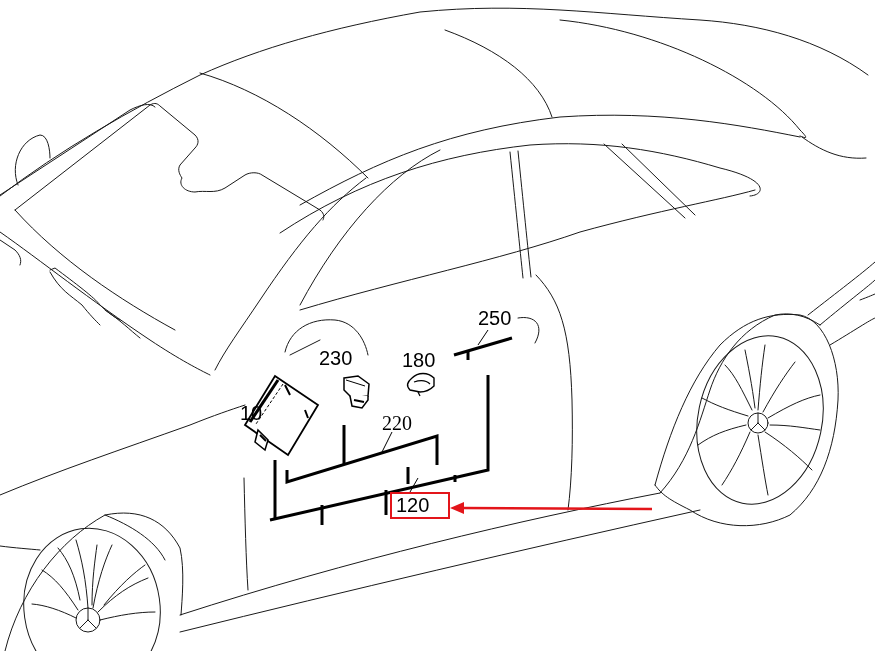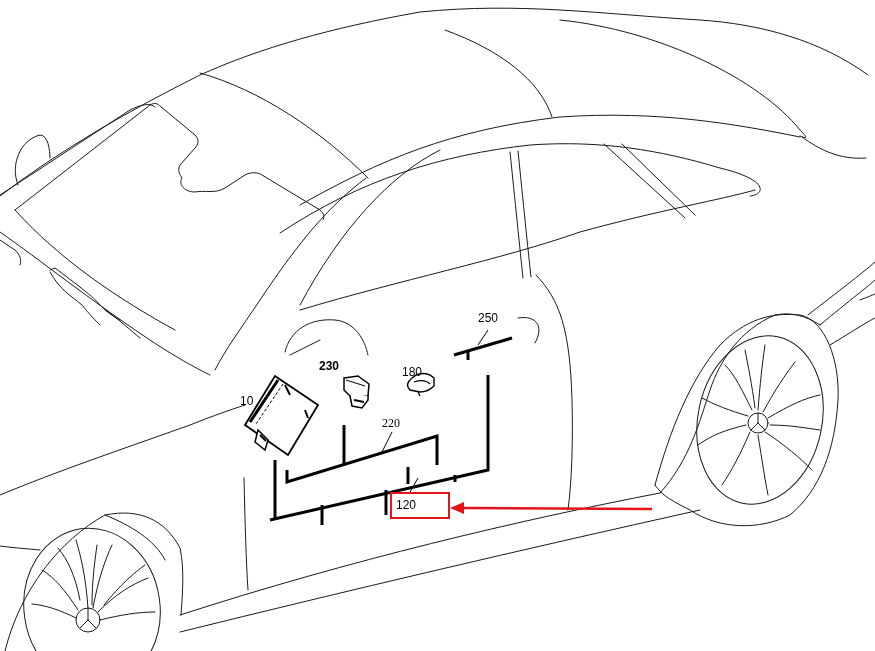--- a/index.html
+++ b/index.html
@@ -3,21 +3,21 @@
 <meta charset="utf-8">
 <style>
   html, body { margin:0; padding:0; background:#ffffff; }
   body { width:875px; height:651px; overflow:hidden; position:relative;
          font-family:"Liberation Sans", "DejaVu Sans", sans-serif; }
   #stage { position:absolute; left:0; top:0; width:875px; height:651px; }
   svg.drawing { position:absolute; left:0; top:0; }
   .thin { fill:none; stroke:#1a1a1a; stroke-width:1; stroke-linecap:round; stroke-linejoin:round; }
   .thick { fill:none; stroke:#000; stroke-width:3; stroke-linecap:butt; }
   .leader { fill:none; stroke:#000; stroke-width:1; }
-  .label { position:absolute; font-size:12px; color:#000; line-height:16px; white-space:nowrap; }
+  .label { position:absolute; font-size:20px; color:#000; line-height:16px; white-space:nowrap; }
   .highlight-box { position:absolute; border:2px solid #e3151a; box-sizing:border-box; }
   .part { cursor:pointer; }
 </style>
 </head>
 <body>
 
 <div id="stage">
 
   <svg class="drawing" width="875" height="651" viewBox="0 0 875 651">
 
@@ -163,22 +163,22 @@
       <path d="M414,382 C420,380 426,380 430,384" stroke="#000" stroke-width="1.2" fill="none"></path>
       <path d="M418,392 L420,396" stroke="#000" stroke-width="1.2"></path>
     </g>
 
     <g>
       <line x1="652" y1="509" x2="462" y2="508" stroke="#e3151a" stroke-width="2.5"></line>
       <polygon points="450,508 464,502 464,514" fill="#e3151a"></polygon>
     </g>
   </svg>
 
-  <div class="label part" style="left:240px;top:393px;">10</div>
-  <div class="label part" style="left:319px;top:358px;font-weight:bold;">230</div>
-  <div class="label part" style="left:402px;top:364px;">180</div>
+  <div class="label part" style="left:240px;top:405px;">10</div>
+  <div class="label part" style="left:319px;top:350px;">230</div>
+  <div class="label part" style="left:402px;top:352px;">180</div>
   <div class="label part" style="left:478px;top:310px;">250</div>
   <div class="label part" style="left:382px;top:415px;font-family:Liberation Serif, serif;">220</div>
 
   <div class="highlight-box" style="left:390px;top:492px;width:60px;height:27px;"></div>
   <div class="label part" style="left:396px;top:497px;">120</div>
 
 </div>
 
 </body></html>

